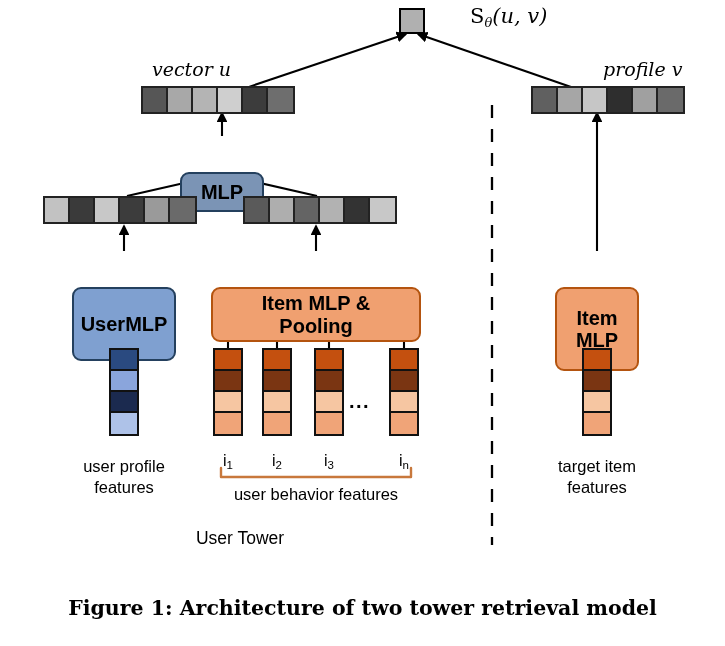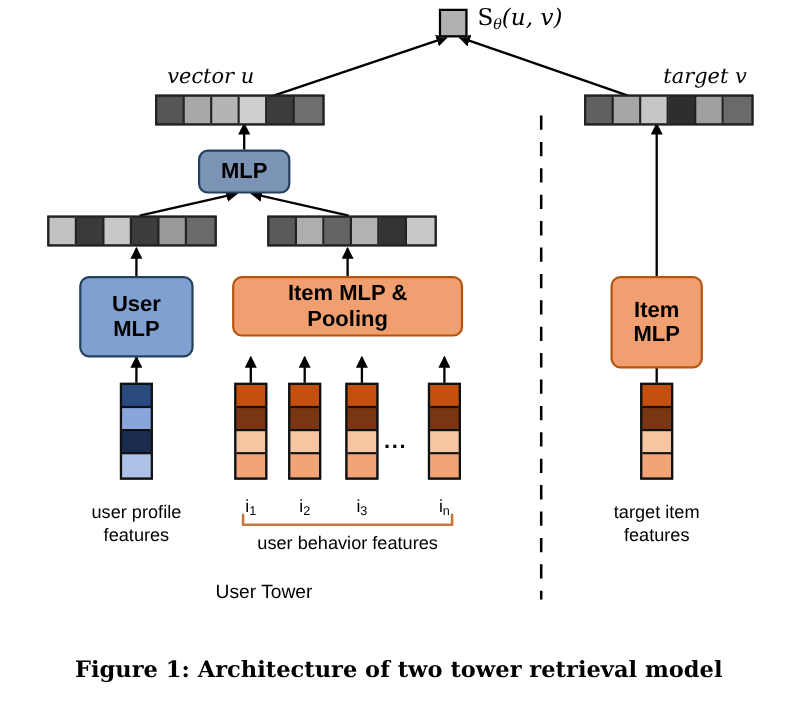--- a/index.html
+++ b/index.html
@@ -31,20 +31,21 @@
     width: 26px; height: 26px;
     background: #b0b0b0;
     border: 2.5px solid #000;
     box-sizing: border-box;
   }
   .score-label {
     font-family: "DejaVu Serif", serif;
     font-style: italic;
     font-size: 21px;
     white-space: nowrap;
+    margin-left: 36px;
   }
   .score-label .sub {
     font-size: 13px;
     vertical-align: -0.28em;
   }
   .score-label .up {
     font-style: normal;
   }
 
   
@@ -75,20 +76,21 @@
     border: 2px solid #24405e;
     border-radius: 9px;
     display: flex;
     align-items: center;
     justify-content: center;
     text-align: center;
     font-weight: bold;
     font-size: 20px;
     line-height: 1.12;
     box-sizing: border-box;
+    margin-top: 36px;
   }
   .mlp-mid {
     background: #7b94b5;
     color: #000;
   }
   .mlp-user {
     background: #7fa0d0;
     color: #000;
   }
   .mlp-item {
@@ -199,21 +201,21 @@
   <div class="abs vec-caption" style="left:152px; top:58px;">vector u</div>
   <div class="abs vec-strip" id="vec-u" style="left:141px; top:86px;">
       <div class="vec-cell" style="background: rgb(86, 86, 86);"></div>
       <div class="vec-cell" style="background: rgb(168, 168, 168);"></div>
       <div class="vec-cell" style="background: rgb(180, 180, 180);"></div>
       <div class="vec-cell" style="background: rgb(207, 207, 207);"></div>
       <div class="vec-cell" style="background: rgb(60, 60, 60);"></div>
       <div class="vec-cell" style="background: rgb(110, 110, 110);"></div>
     </div>
 
-  <div class="abs vec-caption" style="left:603px; top:58px;">target v</div>
+  <div class="abs vec-caption" style="left:603px; top:58px;">profile v</div>
   <div class="abs vec-strip" id="vec-v" style="left:531px; top:86px;">
       <div class="vec-cell" style="background: rgb(96, 96, 96);"></div>
       <div class="vec-cell" style="background: rgb(166, 166, 166);"></div>
       <div class="vec-cell" style="background: rgb(198, 198, 198);"></div>
       <div class="vec-cell" style="background: rgb(46, 46, 46);"></div>
       <div class="vec-cell" style="background: rgb(160, 160, 160);"></div>
       <div class="vec-cell" style="background: rgb(106, 106, 106);"></div>
     </div>
 
   <div class="abs mlp-box mlp-mid" style="left:180px; top:136px; width:84px; height:40px;">
@@ -230,21 +232,21 @@
     </div>
   <div class="abs vec-strip" id="vec-ih" style="left:243px; top:196px;">
       <div class="vec-cell" style="background: rgb(90, 90, 90);"></div>
       <div class="vec-cell" style="background: rgb(174, 174, 174);"></div>
       <div class="vec-cell" style="background: rgb(100, 100, 100);"></div>
       <div class="vec-cell" style="background: rgb(178, 178, 178);"></div>
       <div class="vec-cell" style="background: rgb(51, 51, 51);"></div>
       <div class="vec-cell" style="background: rgb(200, 200, 200);"></div>
     </div>
 
-  <div class="abs mlp-box mlp-user" style="left:72px; top:251px; width:104px; height:74px; flex-direction:column;">
+  <div class="abs mlp-box mlp-user" style="left:72px; top:251px; width:104px; height:74px; flex-direction:row;">
     <span>User</span>
     <span>MLP</span>
   </div>
 
   <div class="abs mlp-box mlp-item" style="left:211px; top:251px; width:210px; height:55px; flex-direction:column;">
     <span>Item MLP &amp;</span>
     <span>Pooling</span>
   </div>
 
   <div class="abs mlp-box mlp-item" style="left:555px; top:251px; width:84px; height:84px; flex-direction:column;">

